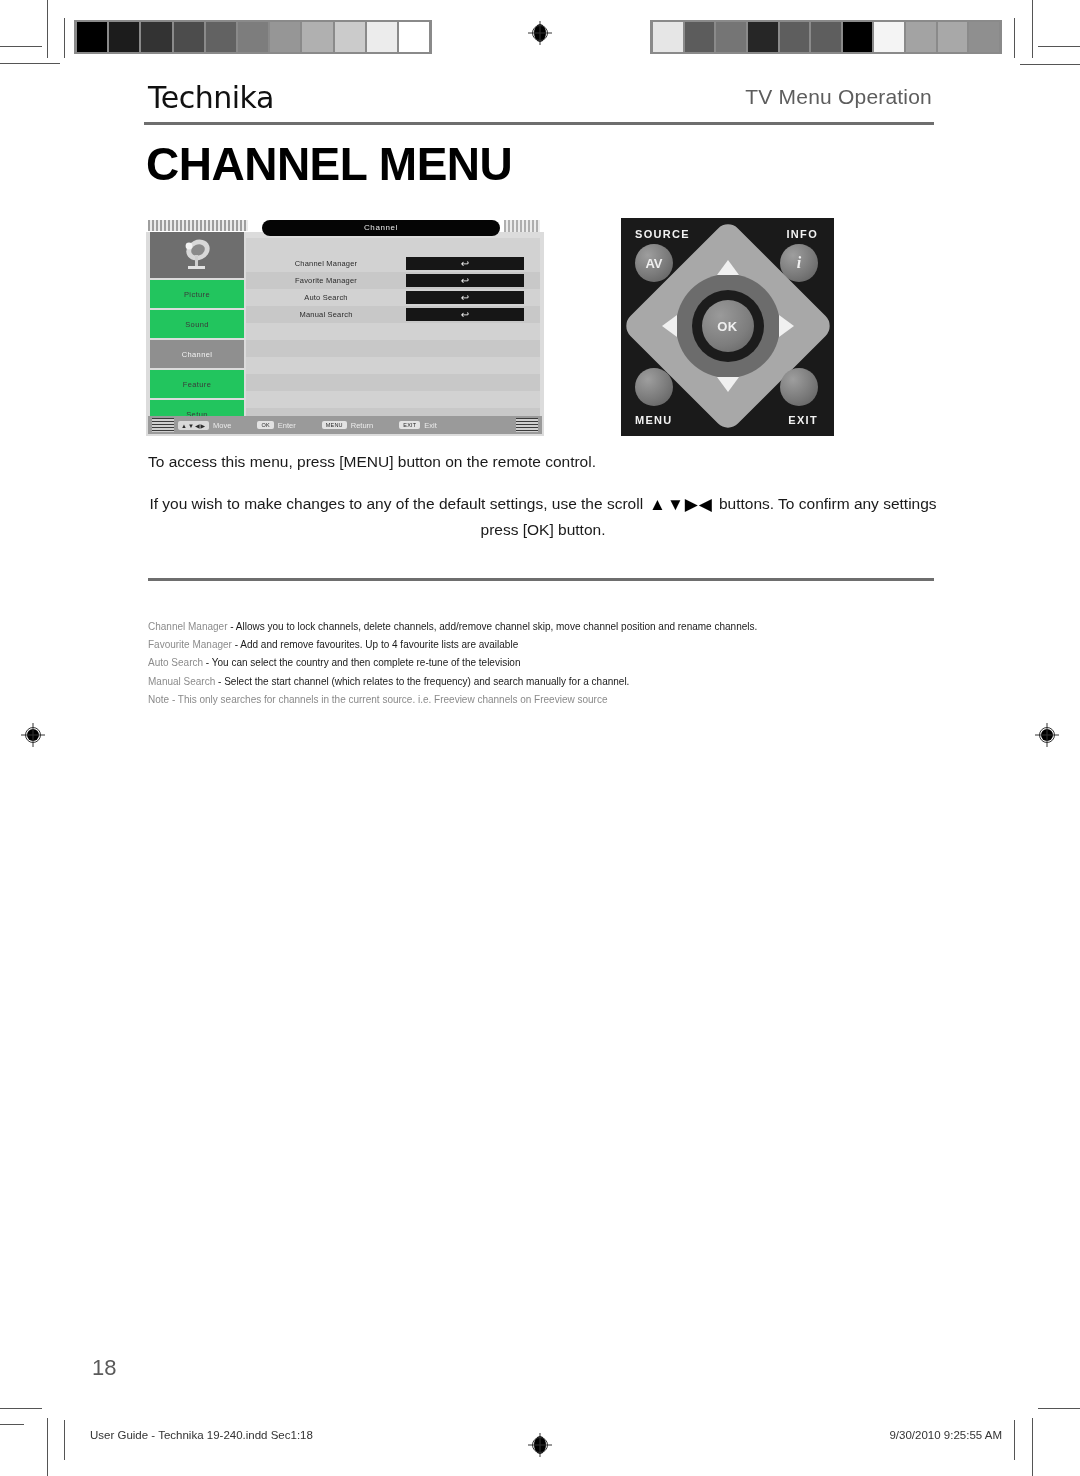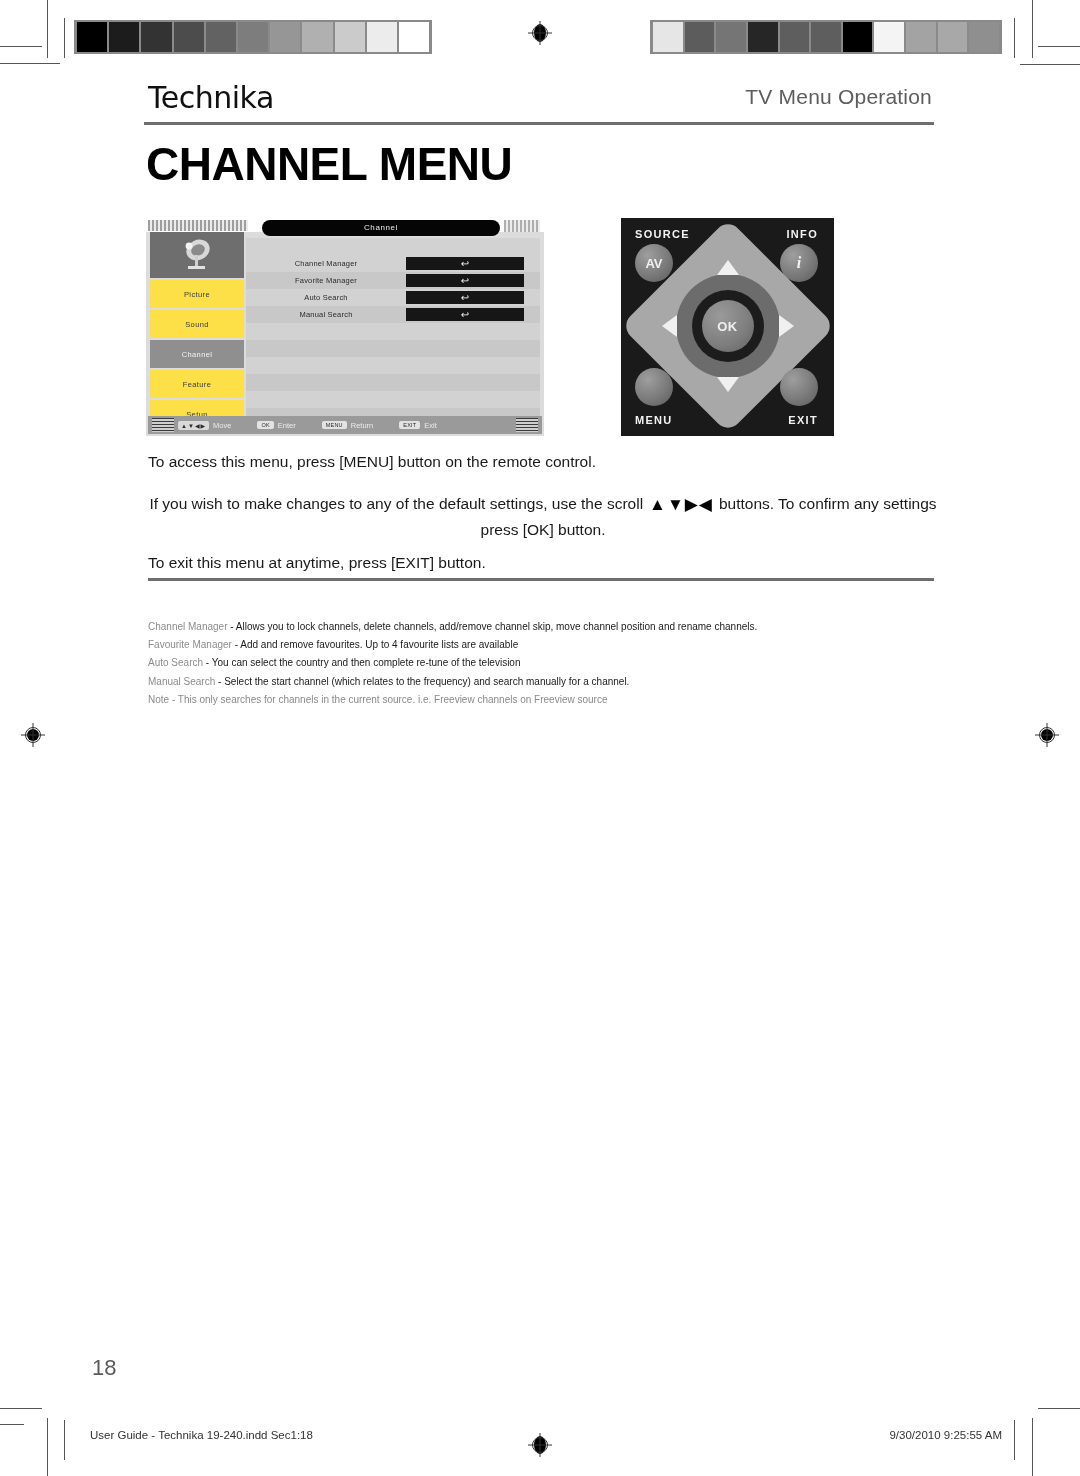--- a/index.html
+++ b/index.html
@@ -135,21 +135,21 @@
     position: relative;
   }
   .osd-dish {
     position: absolute;
     left: 50%; top: 50%;
     transform: translate(-50%,-50%);
   }
   .osd-side-item {
     height: 28px;
     margin-top: 2px;
-    background: #fde047;
+    background: #22c55e;
     color: #3a3a3a;
     font-size: 7.5px;
     display: flex;
     align-items: center;
     justify-content: center;
     letter-spacing: .4px;
   }
   .osd-side-item.active {
     background: #8f8f8f;
     color: #f2f2f2;
@@ -581,21 +581,20 @@
       <div class="rm-round" style="right:16px; bottom:30px;"></div>
       <div class="rm-label" style="left:14px; bottom:10px;">MENU</div>
       <div class="rm-label" style="right:16px; bottom:10px;">EXIT</div>
     </div>
   </div>
 
   <div class="body-text p1">To access this menu, press [MENU] button on the remote control.</div>
   <div class="body-text p2">
     <span>If you wish to make changes to any of the default settings, use the scroll</span><span class="inline-arrows">▲▼▶◀</span><span>buttons. To confirm any settings press [OK] button.</span>
   </div>
-  <div class="body-text p3">To exit this menu at anytime, press [EXIT] button.</div>
 
   <div class="mid-rule"></div>
 
   <div class="desc-block">
     <p>
       <span class="term">Channel Manager</span><span> - </span><span>Allows you to lock channels, delete channels, add/remove channel skip, move channel position and rename channels.</span>
     </p>
     <p>
       <span class="term">Favourite Manager</span><span> - </span><span>Add and remove favourites. Up to 4 favourite lists are available</span>
     </p>

